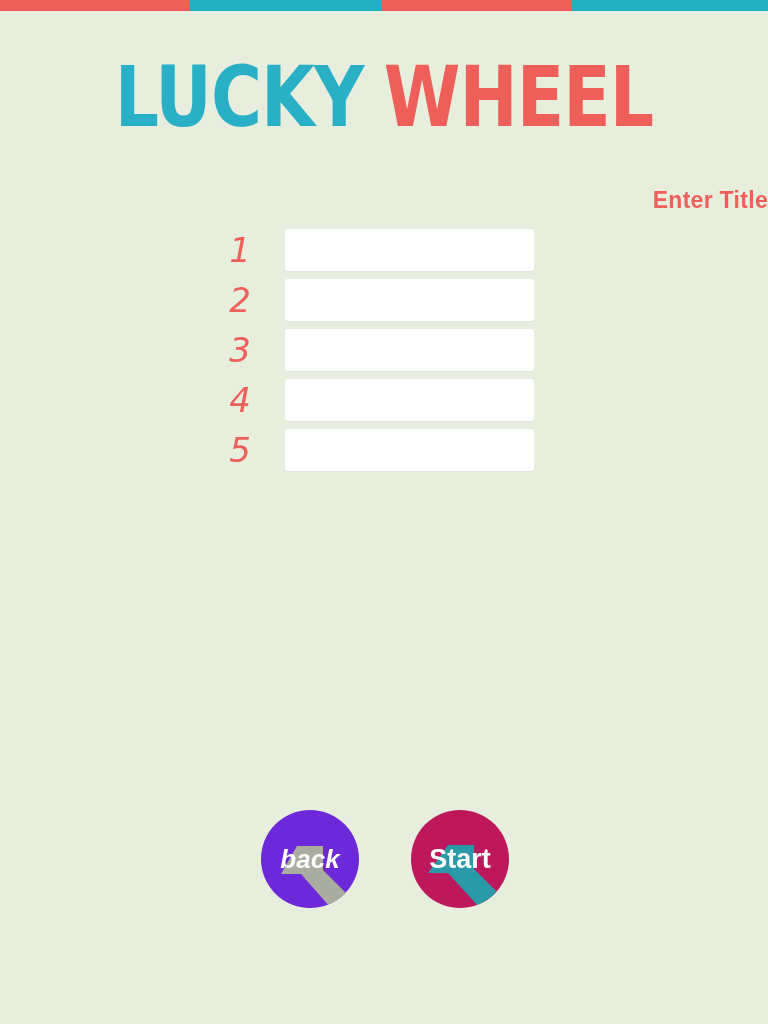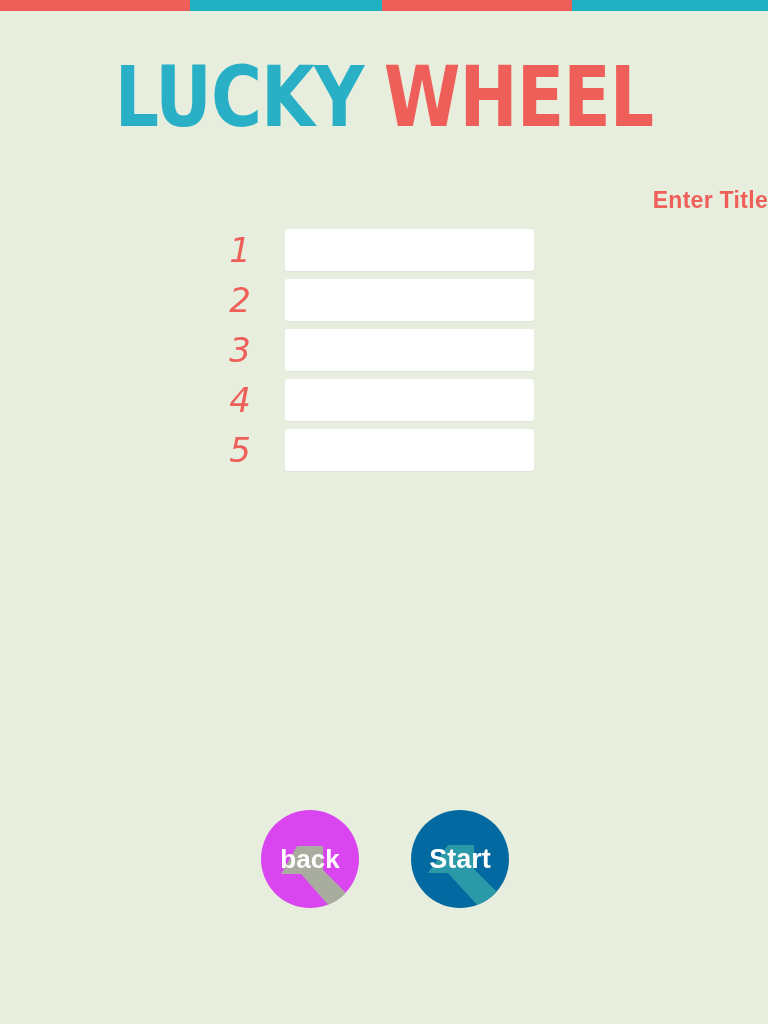--- a/index.html
+++ b/index.html
@@ -179,29 +179,29 @@
     <input class="entry-input" type="text" value="" style="background: rgb(255, 255, 255);">
   </div>
   <div class="entry-row">
     <div class="entry-number" style="color: rgb(239, 95, 90);">5</div>
     <input class="entry-input" type="text" value="" style="background: rgb(255, 255, 255);">
   </div>
 </div>
 
 <div id="button-bar">
 
-  <button class="circle-button" id="back-button" style="background: #d946ef;">
+  <button class="circle-button" id="back-button" style="background: #6d28d9; font-style: italic;">
     <svg class="btn-shadow" viewBox="0 0 98 98">
       <polygon points="22,62 42,62 98,118 98,98 58,58 58,38 38,38" fill="#a8ada0"></polygon>
       <polygon points="22,62 38,38 58,38 58,58 98,98 98,118 42,62" fill="#a8ada0"></polygon>
       <polygon points="20,64 36,36 62,36 62,60 98,96 98,130 40,64" fill="#a8ada0"></polygon>
     </svg>
     <span class="btn-label">back</span>
   </button>
 
-  <button class="circle-button" id="start-button" style="background: #0369a1;">
+  <button class="circle-button" id="start-button" style="background: #be185d;">
     <svg class="btn-shadow" viewBox="0 0 98 98">
       <polygon points="17,63 37,35 63,35 63,59 98,94 98,130 37,63" fill="#2a9aa8"></polygon>
     </svg>
     <span class="btn-label">Start</span>
   </button>
 
 </div>
 
 </body></html>

